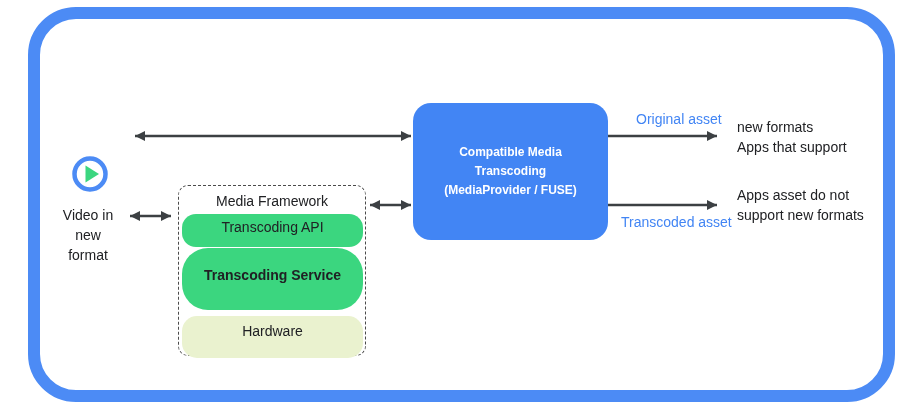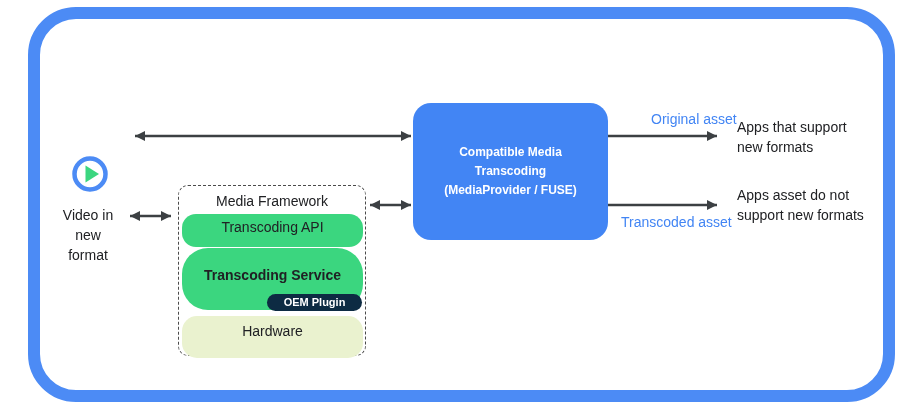--- a/index.html
+++ b/index.html
@@ -52,21 +52,21 @@
   }
 
   .transcoder-box{
     position:absolute;left:413px;top:103px;width:195px;height:137px;border-radius:18px;
     background:var(--box-blue,#4285F4);color:#fff;
     display:flex;flex-direction:column;justify-content:center;align-items:center;
     font-weight:bold;font-size:12px;line-height:19px;text-align:center;
   }
 
   .asset-label{position:absolute;font-size:14px;color:var(--label-blue,#4285F4);white-space:nowrap;}
-  .original-asset{left:651px;top:111px;text-align:right;}
+  .original-asset{left:636px;top:111px;text-align:right;}
   .transcoded-asset{left:621px;top:214px;}
 
   .apps-label{position:absolute;font-size:14px;line-height:20px;color:var(--text-dark,#202124);white-space:nowrap;}
   .apps-support{left:737px;top:117px;}
   .apps-nosupport{left:737px;top:185px;}
 </style>
 </head>
 <body>
 
 <div class="canvas">
@@ -97,36 +97,35 @@
     <div>Video in</div>
     <div>new</div>
     <div>format</div>
   </div>
 
   <div class="framework">
     <div class="framework-title">Media Framework</div>
     <div class="pill api-pill">Transcoding API</div>
     <div class="pill service-pill">
       <div class="service-label">Transcoding Service</div>
-      <div class="oem-pill">OEM Plugin</div>
     </div>
     <div class="pill hardware-pill">Hardware</div>
   </div>
 
   <div class="transcoder-box">
     <div>Compatible Media</div>
     <div>Transcoding</div>
     <div>(MediaProvider / FUSE)</div>
   </div>
 
   <div class="asset-label original-asset">Original asset</div>
   <div class="asset-label transcoded-asset">Transcoded asset</div>
 
   <div class="apps-label apps-support">
+    <div>new formats</div>
     <div>Apps that support</div>
-    <div>new formats</div>
   </div>
   <div class="apps-label apps-nosupport">
     <div>Apps asset do not</div>
     <div>support new formats</div>
   </div>
 
 </div>
 
 </body></html>

